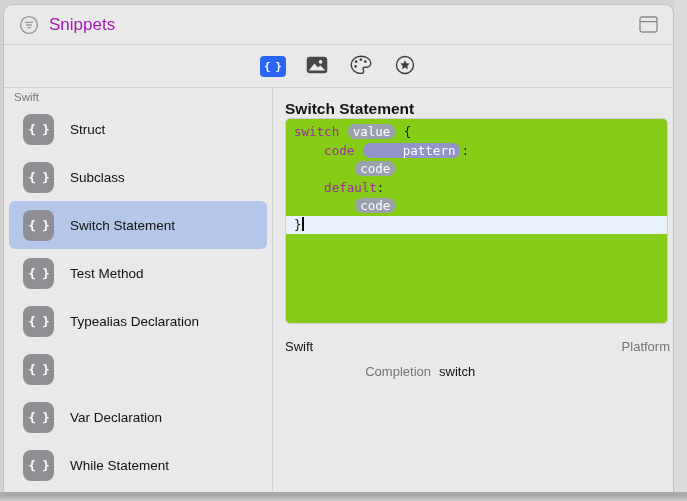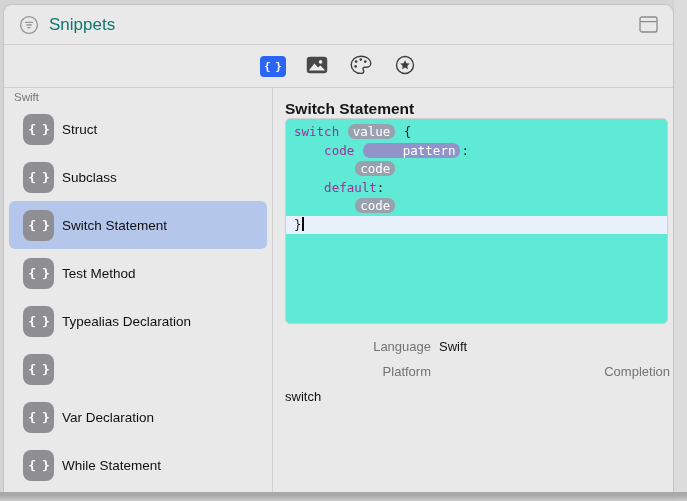--- a/index.html
+++ b/index.html
@@ -26,21 +26,21 @@
   .right-strip {
     position:absolute; left:674px; top:0; width:13px; height:501px;
     background:#dcdcdc;
   }
 
   
   .titlebar {
     flex:0 0 39px; display:flex; align-items:center;
     padding:0 15px; border-bottom:1px solid #d0d0d0;
   }
-  .titlebar .title { flex:1; margin-left:10px; font-size:17px; color:#0f766e; }
+  .titlebar .title { flex:1; margin-left:10px; font-size:17px; color:#a21caf; }
   .icon-btn { display:flex; align-items:center; justify-content:center; background:none; border:none; padding:0; cursor:default; }
 
   
   .toolbar {
     flex:0 0 42px; display:flex; align-items:center; justify-content:center;
     gap:18px; border-bottom:1px solid #d0d0d0;
   }
   .tool {
     min-width:26px; height:21px; display:flex; align-items:center; justify-content:center;
     border:none; background:none; border-radius:4px; padding:0 2px;
@@ -63,31 +63,31 @@
   .row {
     height:48px; display:flex; align-items:center;
     padding-left:14px; margin:0 5px; border-radius:6px;
   }
   .row.selected { background:var(--selection); }
   .row-icon {
     width:31px; height:31px; flex:0 0 31px; border-radius:8px; background:#8e8e93;
     color:#fff; font-family:"DejaVu Sans Mono", monospace; font-size:13px; font-weight:bold;
     display:flex; align-items:center; justify-content:center; letter-spacing:-1px;
   }
-  .row-label { margin-left:8px; font-size:13.5px; color:#101010; }
+  .row-label { margin-left:16px; font-size:13.5px; color:#101010; }
   .section-header.partial { margin-top:0; opacity:.75; }
 
   
   .detail { flex:1; padding:12px 3px 0 12px; box-sizing:border-box; min-width:0; }
   .detail-title { margin:0; font-size:15.5px; font-weight:bold; color:#151515; }
   .detail-sub { margin:2px 0 12px; font-size:11.5px; color:#7c7c81; }
 
   .editor {
     box-sizing:border-box; width:383px; height:206px;
-    background:#5eead4; border:1px solid #cfcfcf; border-radius:5px;
+    background:#84cc16; border:1px solid #cfcfcf; border-radius:5px;
     padding:4px 0; overflow:hidden;
     font-family:"DejaVu Sans Mono", monospace; font-size:12.5px; color:#1c1c1c;
   }
   .cline { padding:0 8px; line-height:18.5px; white-space:pre; }
   .cline.hl { background:var(--lineHighlight); }
   .kw { color:var(--keyword); }
   .chip {
     display:inline-block; background:var(--chip); color:#fff;
     border-radius:7px; padding:0 5px; line-height:15px; margin:0 1px;
   }
@@ -207,21 +207,20 @@
         <div class="editor">
             <div class="cline"><span class="kw">switch</span><span> </span><span class="chip">value</span><span> {</span></div>
             <div class="cline"><span>    </span><span class="kw">code</span><span> </span><span class="chip alt">pattern</span><span>:</span></div>
             <div class="cline"><span>        </span><span class="chip">code</span></div>
             <div class="cline"><span>    </span><span class="kw">default</span><span>:</span></div>
             <div class="cline"><span>        </span><span class="chip">code</span></div>
             <div class="cline hl"><span>}</span><span class="caret"></span></div>
           </div>
 
         <div class="fields">
-            <div class="flabel">Language</div>
             <div class="fvalue">Swift</div>
             <div class="flabel">Platform</div>
             <div class="flabel">Completion</div>
             <div class="fvalue">switch</div>
           </div>
       </div>
     </div>
   </div>
 
   <div class="bottom-edge"></div>

